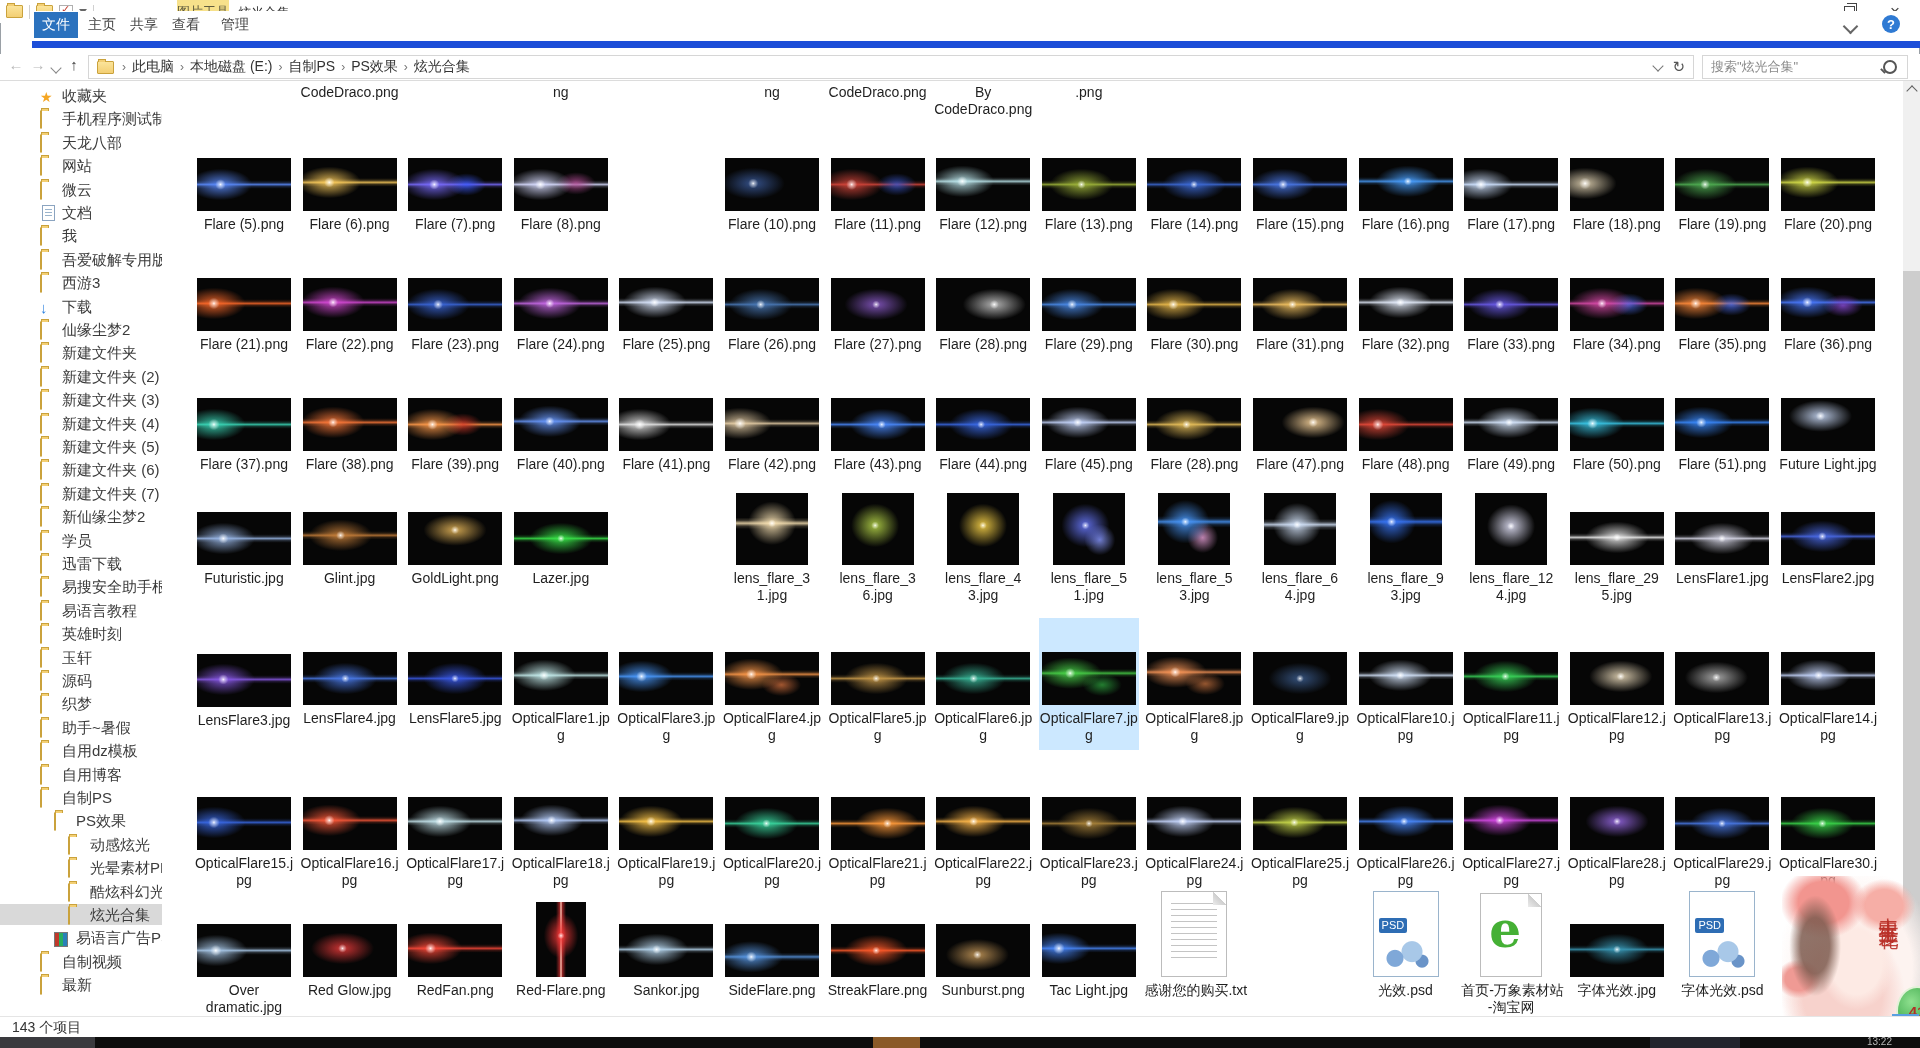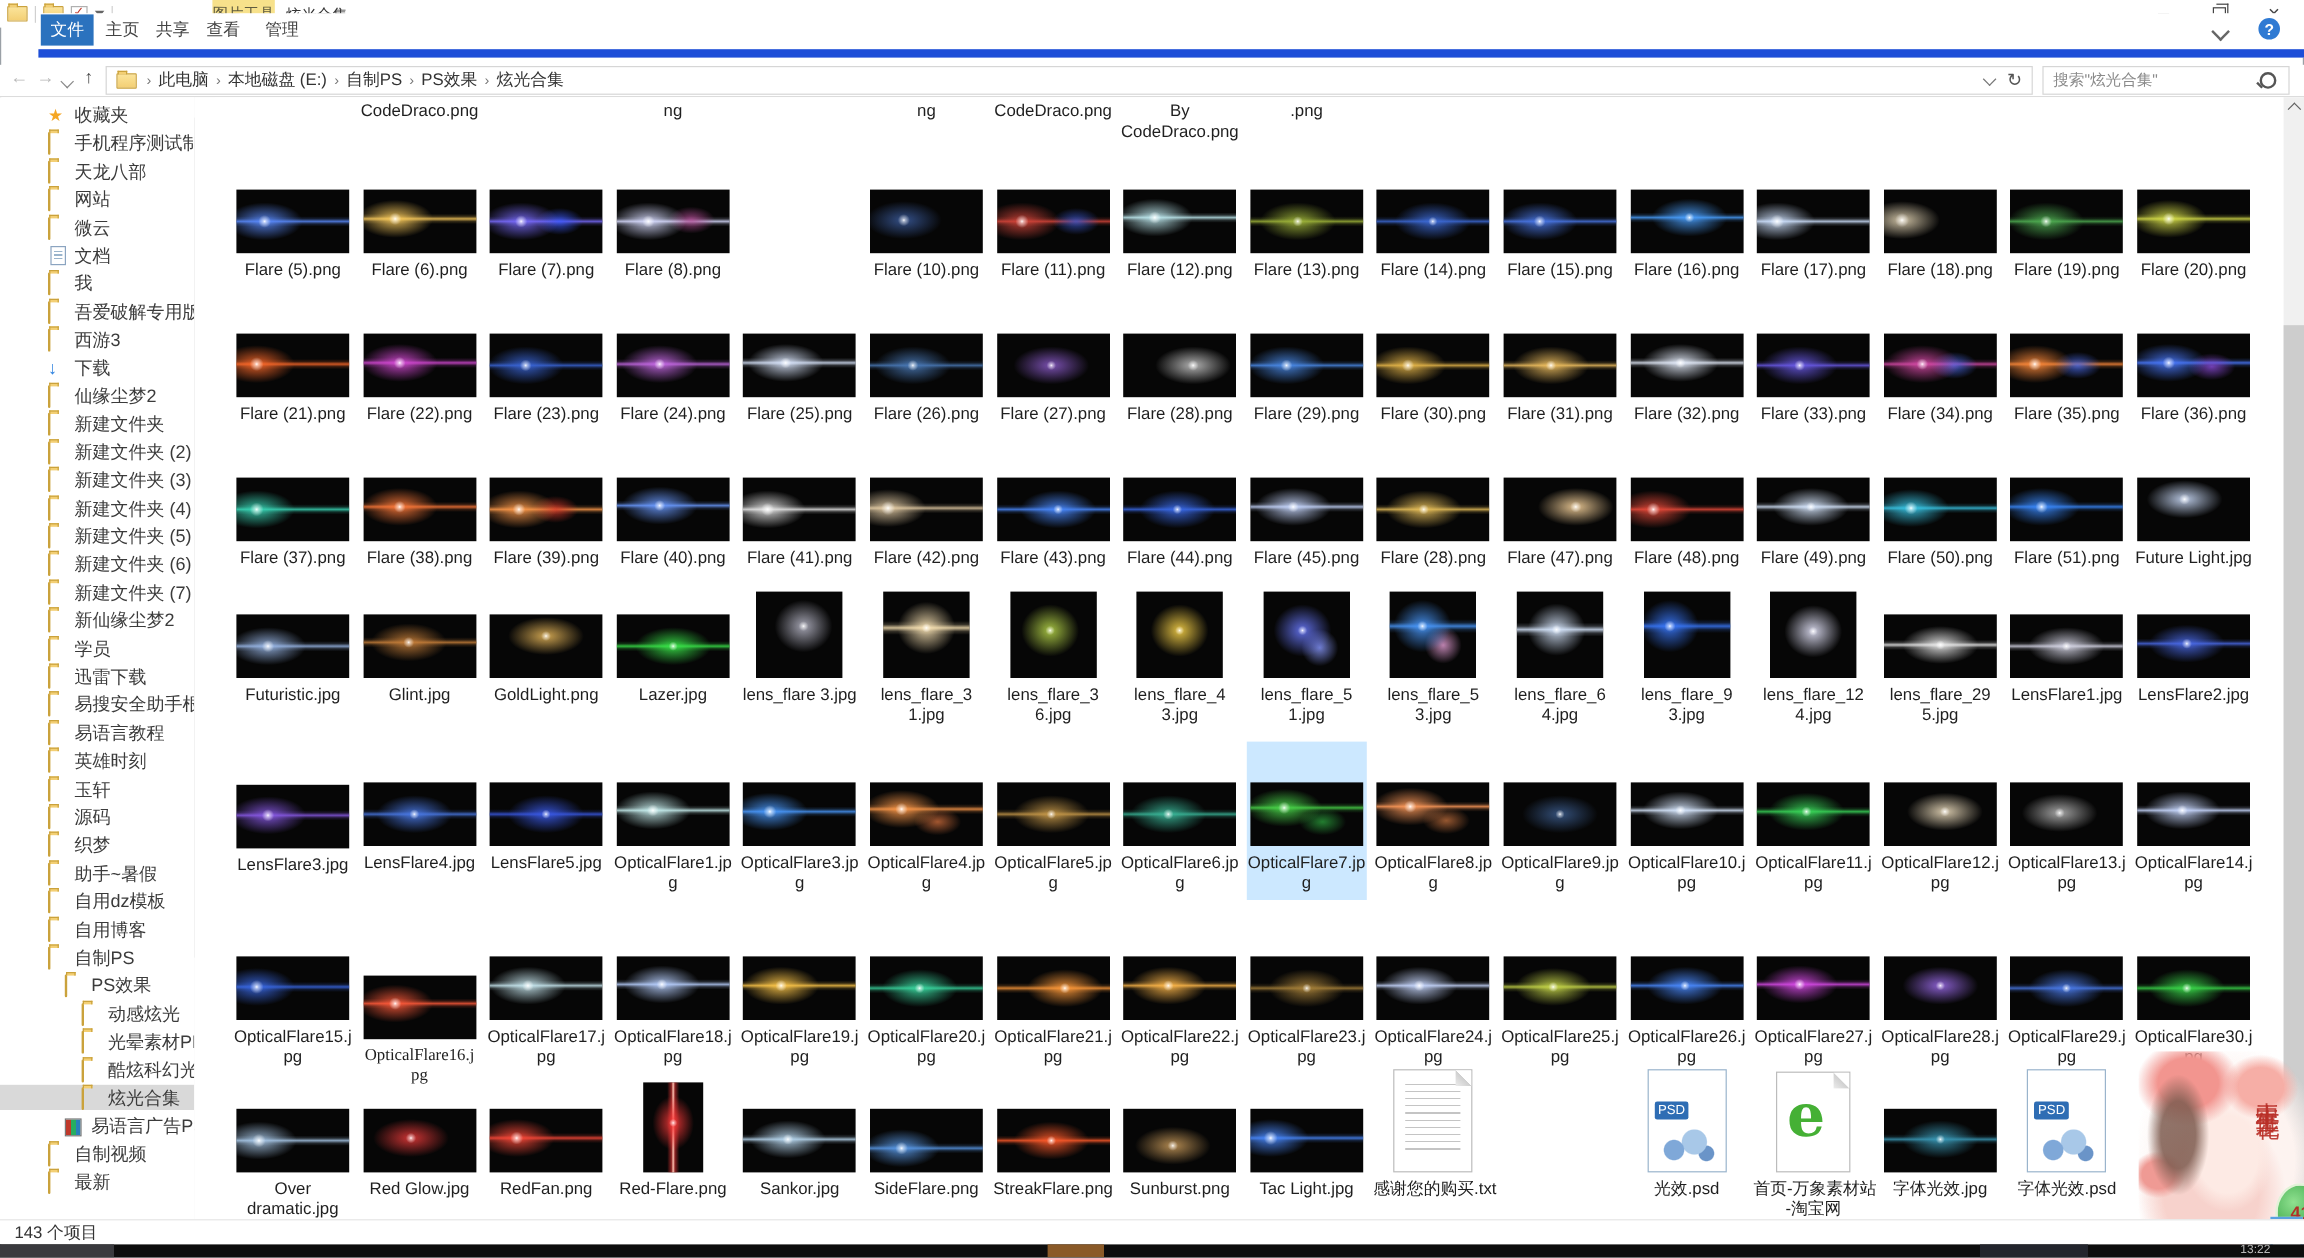--- a/index.html
+++ b/index.html
@@ -659,28 +659,20 @@
         </div>
       </div>
       <div class="cell" style="left: 348.8px; top: 397px; width: 100px; height: 115px;">
         <div class="tw" style="height: 75px; margin-top: 12px;">
           <div class="thumb" style="width: 94px; height: 53px; background: radial-gradient(circle, rgba(255, 255, 255, 0.95) 0%, rgba(255, 255, 255, 0.55) 2%, rgba(255, 255, 255, 0) 7%), radial-gradient(42px 21px, rgba(58, 232, 74, 0.88) 0%, rgba(58, 232, 74, 0.35) 45%, transparent 75%), linear-gradient(transparent 42%, rgba(58, 232, 74, 0.19) 46%, rgba(58, 232, 74, 0.8) 50%, rgba(58, 232, 74, 0.19) 54%, transparent 58%), linear-gradient(rgb(6, 6, 6), rgb(6, 6, 6));"></div>
         </div>
         <div class="lbl">
           <div>Lazer.jpg</div>
         </div>
       </div>
-      <div class="cell" style="left: 454.4px; top: 397px; width: 100px; height: 115px;">
-        <div class="tw" style="height: 75px; margin-top: 12px;">
-          <div class="thumb" style="width: 72px; height: 72px; background: radial-gradient(circle at 55% 40%, rgba(255, 255, 255, 0.95) 0%, rgba(255, 255, 255, 0.55) 2%, rgba(255, 255, 255, 0) 7%), radial-gradient(32px 29px at 55% 40%, rgba(184, 184, 200, 0.88) 0%, rgba(184, 184, 200, 0.35) 45%, transparent 75%), linear-gradient(rgb(6, 6, 6), rgb(6, 6, 6));"></div>
-        </div>
-        <div class="lbl">
-          <div>lens_flare 3.jpg</div>
-        </div>
-      </div>
       <div class="cell" style="left: 560px; top: 397px; width: 100px; height: 132px;">
         <div class="tw" style="height: 75px; margin-top: 12px;">
           <div class="thumb" style="width: 72px; height: 72px; background: radial-gradient(circle at 50% 42%, rgba(255, 255, 255, 0.95) 0%, rgba(255, 255, 255, 0.55) 2%, rgba(255, 255, 255, 0) 7%), radial-gradient(32px 29px at 50% 42%, rgba(255, 232, 184, 0.88) 0%, rgba(255, 232, 184, 0.35) 45%, transparent 75%), linear-gradient(transparent 34%, rgba(255, 232, 184, 0.19) 38%, rgba(255, 232, 184, 0.8) 42%, rgba(255, 232, 184, 0.19) 46%, transparent 50%), linear-gradient(rgb(6, 6, 6), rgb(6, 6, 6));"></div>
         </div>
         <div class="lbl">
           <div>lens_flare_3</div>
           <div>1.jpg</div>
         </div>
       </div>
       <div class="cell" style="left: 665.6px; top: 397px; width: 100px; height: 132px;">
@@ -914,21 +906,21 @@
       </div>
       <div class="cell" style="left: 32px; top: 704px; width: 100px; height: 110px;">
         <div class="tw" style="height: 53px; margin-top: 12px;">
           <div class="thumb" style="width: 94px; height: 53px; background: radial-gradient(circle at 18% 48%, rgba(255, 255, 255, 0.95) 0%, rgba(255, 255, 255, 0.55) 2%, rgba(255, 255, 255, 0) 7%), radial-gradient(42px 21px at 18% 48%, rgba(58, 106, 232, 0.88) 0%, rgba(58, 106, 232, 0.35) 45%, transparent 75%), linear-gradient(transparent 40%, rgba(58, 106, 232, 0.19) 44%, rgba(58, 106, 232, 0.8) 48%, rgba(58, 106, 232, 0.19) 52%, transparent 56%), linear-gradient(rgb(6, 6, 6), rgb(6, 6, 6));"></div>
         </div>
         <div class="lbl">
           <div>OpticalFlare15.j</div>
           <div>pg</div>
         </div>
       </div>
-      <div class="cell" style="left: 137.6px; top: 720px; width: 100px; height: 110px; font-family: Liberation Serif, serif;">
+      <div class="cell" style="left: 137.6px; top: 704px; width: 100px; height: 110px;">
         <div class="tw" style="height: 53px; margin-top: 12px;">
           <div class="thumb" style="width: 94px; height: 53px; background: radial-gradient(circle at 28% 44%, rgba(255, 255, 255, 0.95) 0%, rgba(255, 255, 255, 0.55) 2%, rgba(255, 255, 255, 0) 7%), radial-gradient(42px 21px at 28% 44%, rgba(255, 90, 58, 0.88) 0%, rgba(255, 90, 58, 0.35) 45%, transparent 75%), linear-gradient(transparent 36%, rgba(255, 90, 58, 0.19) 40%, rgba(255, 90, 58, 0.8) 44%, rgba(255, 90, 58, 0.19) 48%, transparent 52%), linear-gradient(rgb(6, 6, 6), rgb(6, 6, 6));"></div>
         </div>
         <div class="lbl">
           <div>OpticalFlare16.j</div>
           <div>pg</div>
         </div>
       </div>
       <div class="cell" style="left: 243.2px; top: 704px; width: 100px; height: 110px;">
         <div class="tw" style="height: 53px; margin-top: 12px;">

